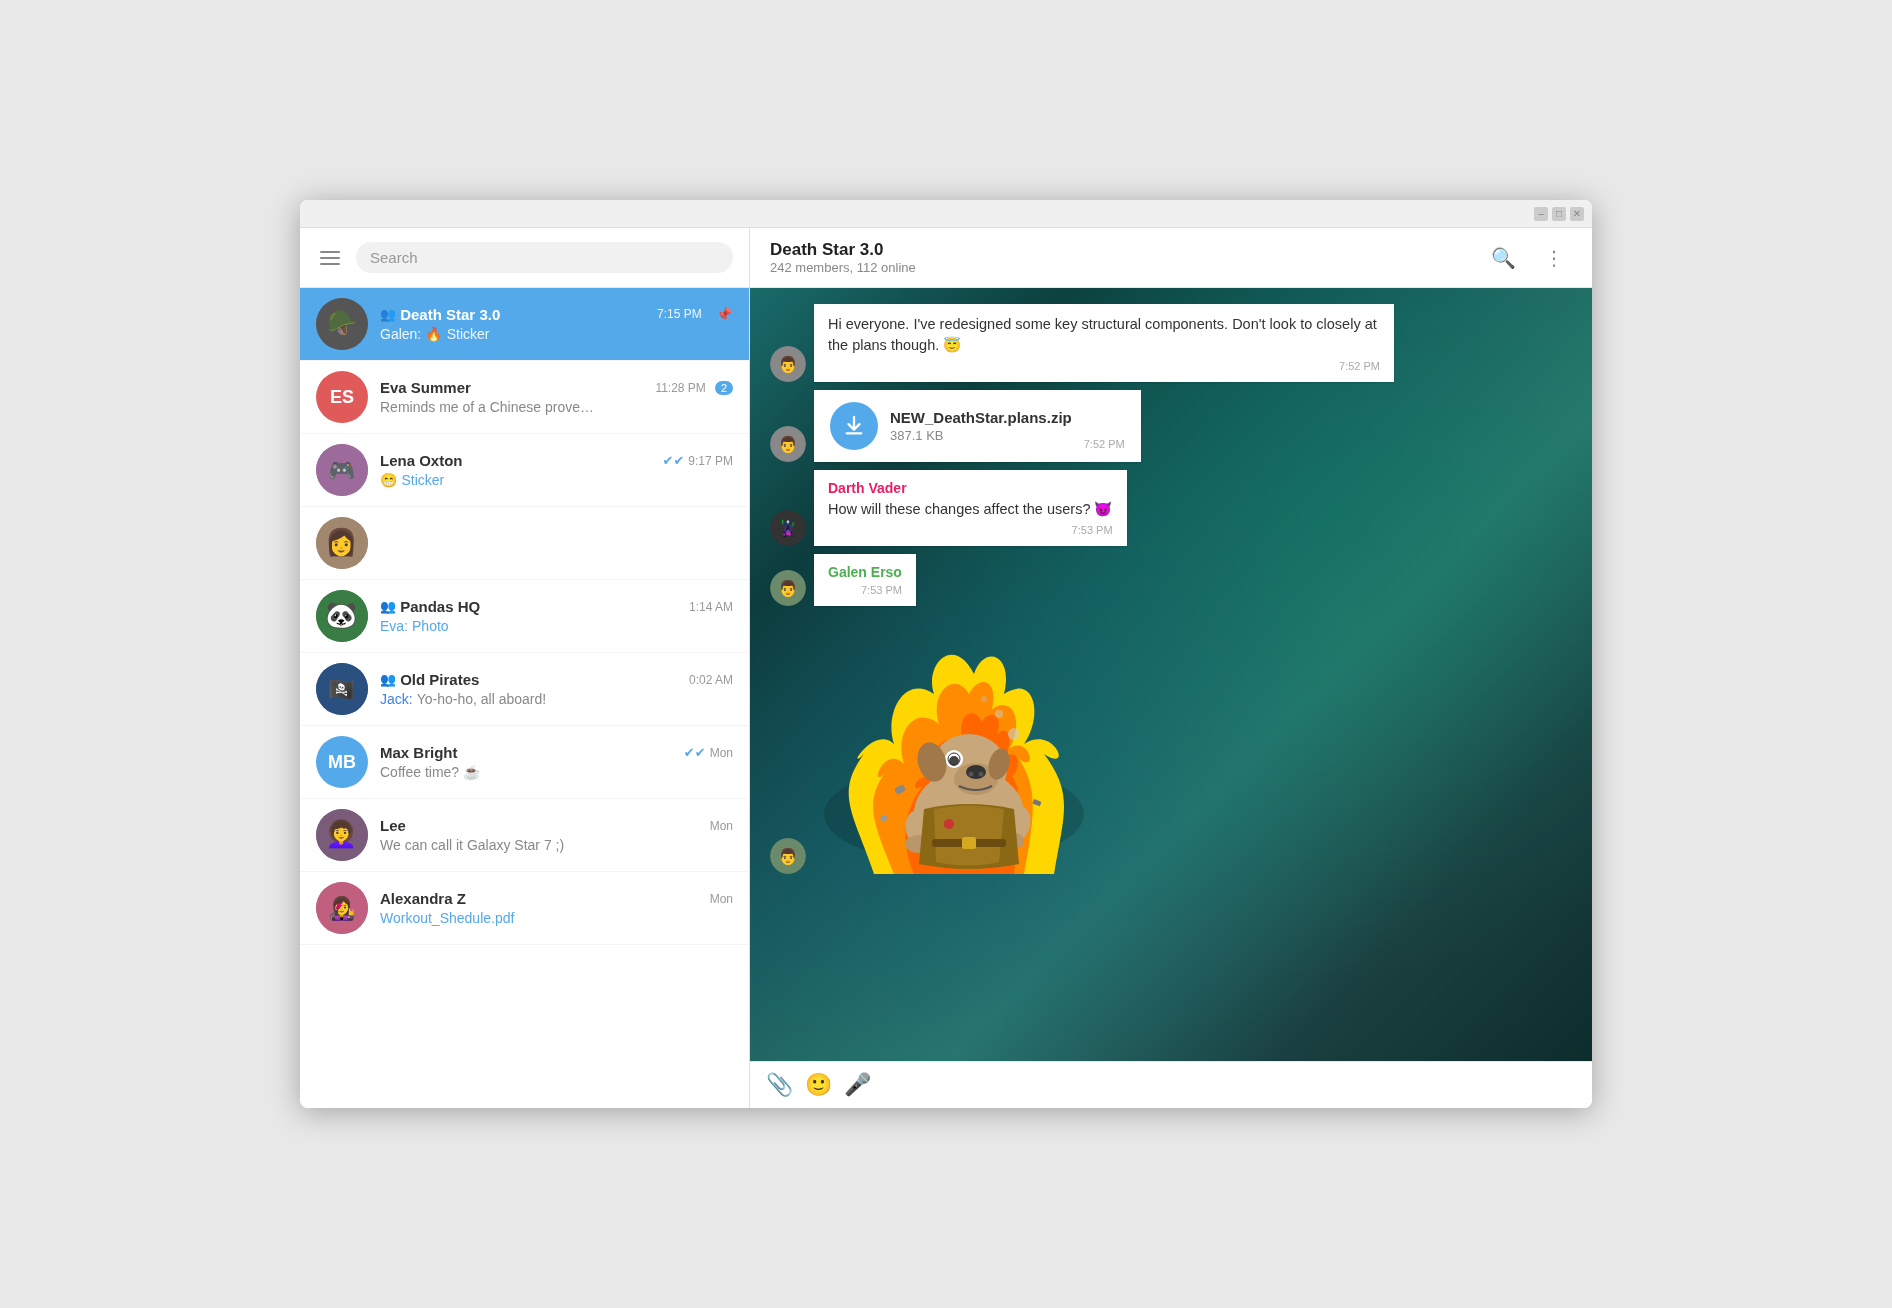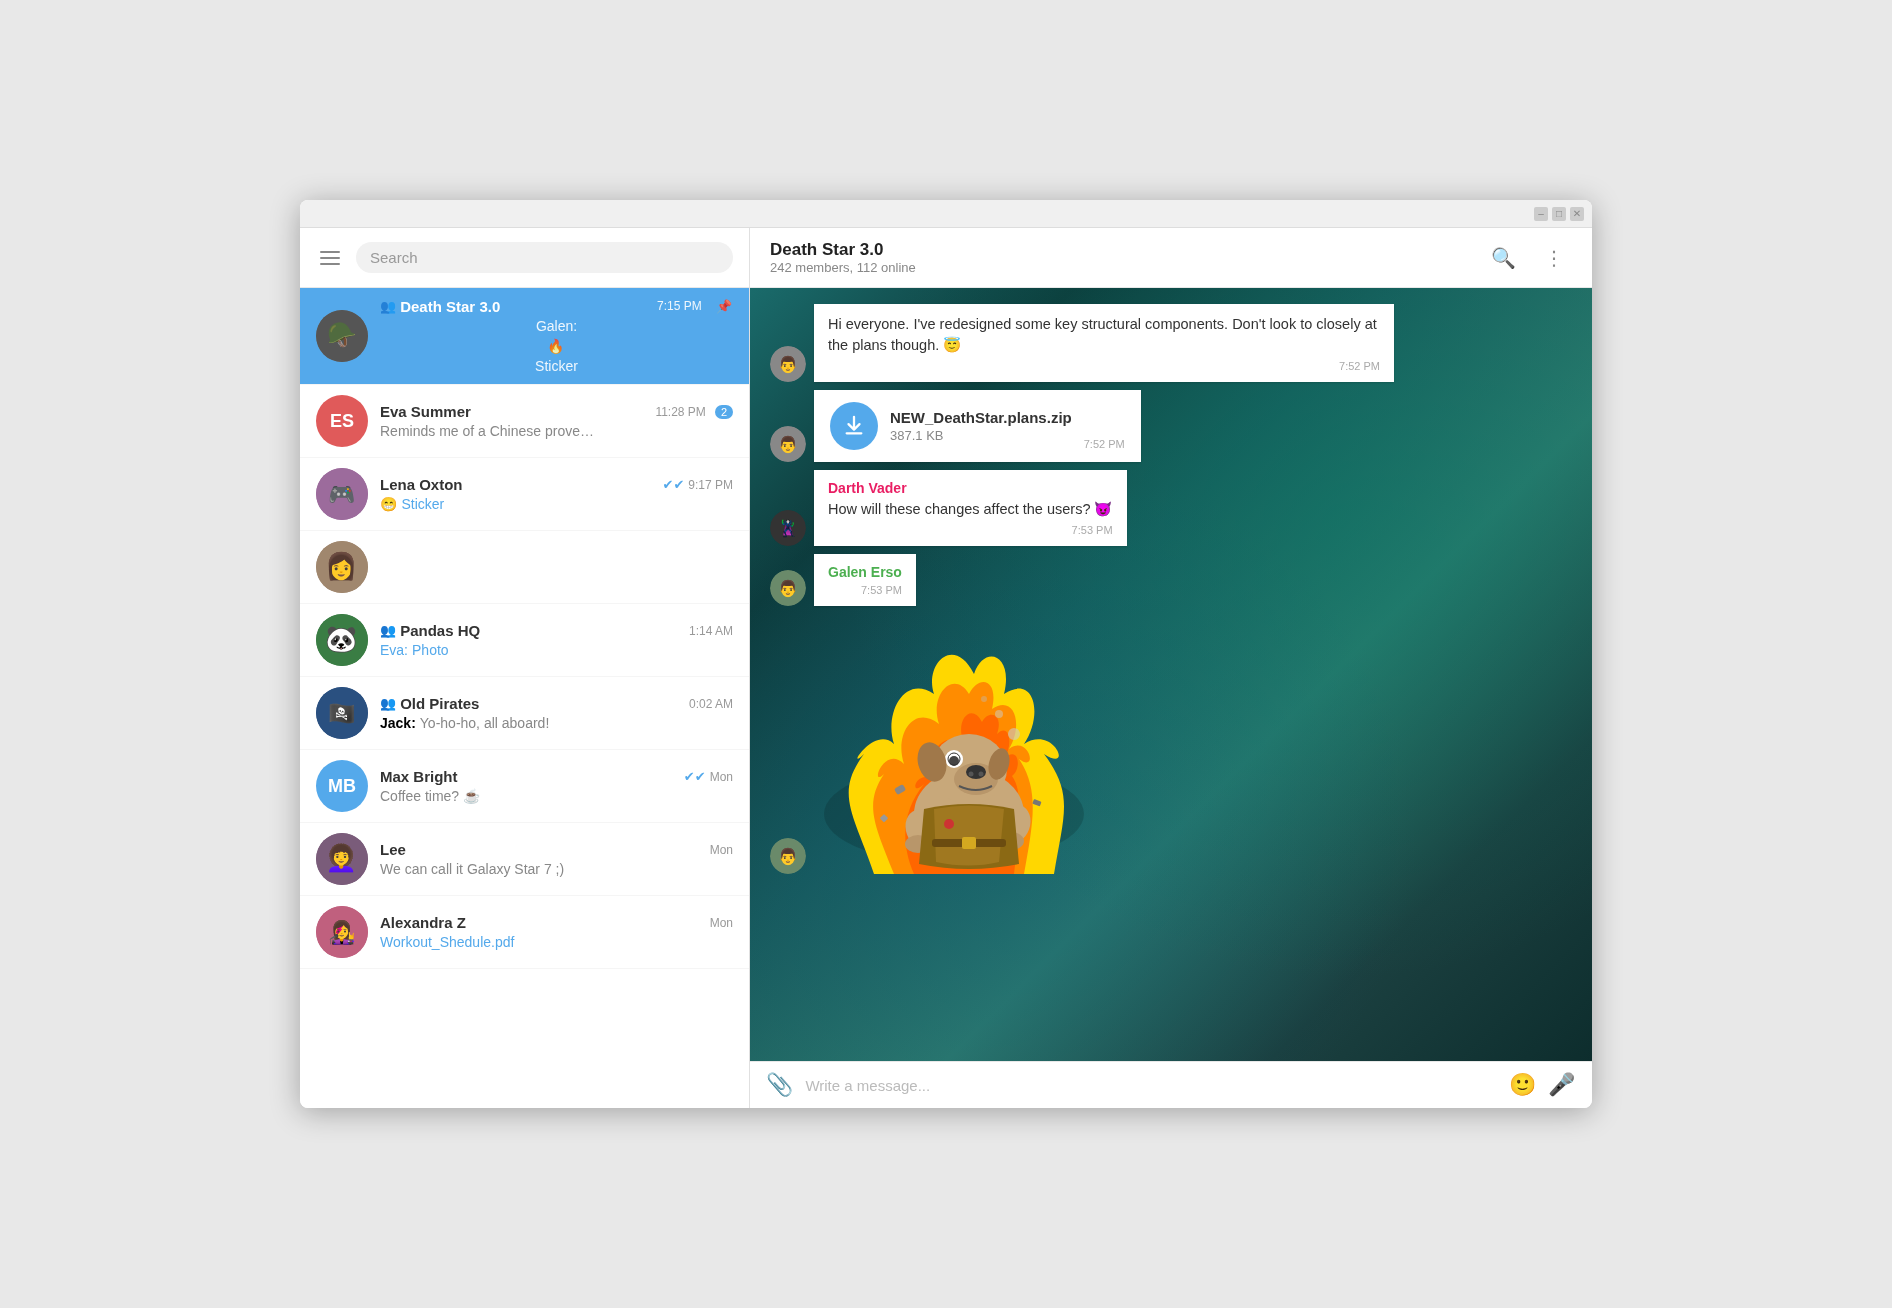--- a/index.html
+++ b/index.html
@@ -18,21 +18,21 @@
     .chat-item { display: flex; align-items: center; padding: 10px 16px; cursor: pointer; gap: 12px; border-bottom: 1px solid #f5f5f5; }
     .chat-item.active { background: #54a9eb; }
     .avatar { width: 52px; height: 52px; border-radius: 50%; overflow: hidden; flex-shrink: 0; display: flex; align-items: center; justify-content: center; font-weight: 600; font-size: 18px; color: #fff; }
     .chat-info { flex: 1; min-width: 0; }
     .chat-name-row { display: flex; align-items: center; justify-content: space-between; margin-bottom: 3px; }
     .chat-name { font-weight: 600; font-size: 15px; color: #333; display: flex; align-items: center; gap: 4px; }
     .chat-name.active { color: #fff; }
     .chat-time { font-size: 12px; color: #999; }
     .chat-time.active { color: rgba(255,255,255,0.9); }
     .chat-preview { font-size: 14px; color: #888; white-space: nowrap; overflow: hidden; text-overflow: ellipsis; display: flex; align-items: center; gap: 4px; }
-    .chat-preview.active { color: rgba(255,255,255,0.9); flex-direction: column; }
+    .chat-preview.active { color: rgba(255,255,255,0.9); }
     .badge { background: #54a9eb; color: #fff; border-radius: 10px; font-size: 11px; padding: 1px 6px; margin-left: 4px; }
     .ticks { color: #54a9eb; font-size: 13px; }
     .pin-icon { color: rgba(255,255,255,0.9); font-size: 13px; }
     
     .chat-area { flex: 1; display: flex; flex-direction: column; position: relative; }
     .chat-header { background: #fff; height: 60px; display: flex; align-items: center; padding: 0 20px; border-bottom: 1px solid #e8e8e8; gap: 12px; flex-shrink: 0; z-index: 10; }
     .chat-header-info { flex: 1; }
     .chat-header-name { font-size: 17px; font-weight: 700; color: #222; }
     .chat-header-meta { font-size: 13px; color: #888; }
     .header-icon { font-size: 20px; color: #888; cursor: pointer; padding: 4px 8px; }
@@ -185,21 +185,21 @@
           </div>
           <div class="chat-info">
             <div class="chat-name-row">
               <div class="chat-name">
                 <span style="font-size:13px; color:#888;">👥</span>
                 <span>Old Pirates</span>
               </div>
               <span class="chat-time">0:02 AM</span>
             </div>
             <div class="chat-preview">
-              <span style="color:#000000;font-weight:bold;">Jack:</span>
+              <span style="color:#3b82f6;">Jack:</span>
               <span>Yo-ho-ho, all aboard!</span>
             </div>
           </div>
         </div>
 
         <div class="chat-item">
           <div class="avatar" style="background:#54a9eb; font-size:18px; font-weight:600; color:#fff;">MB</div>
           <div class="chat-info">
             <div class="chat-name-row">
               <div class="chat-name">Max Bright</div>
@@ -385,19 +385,18 @@
               <rect x="220" y="185" width="8" height="5" rx="1" fill="#777" transform="rotate(20,220,185)"></rect>
               <rect x="70" y="200" width="6" height="6" rx="1" fill="#999" transform="rotate(45,70,200)"></rect>
             </svg>
           </div>
 
         </div>
       </div>
 
       <div class="chat-input-bar">
         <div class="input-icon">📎</div>
-        <input type="text" class="message-input" placeholder="Write a message..." style="">
         <div class="input-icon">🙂</div>
         <div class="input-icon">🎤</div>
       </div>
     </div>
   </div>
 </div>
 
 </body></html>

